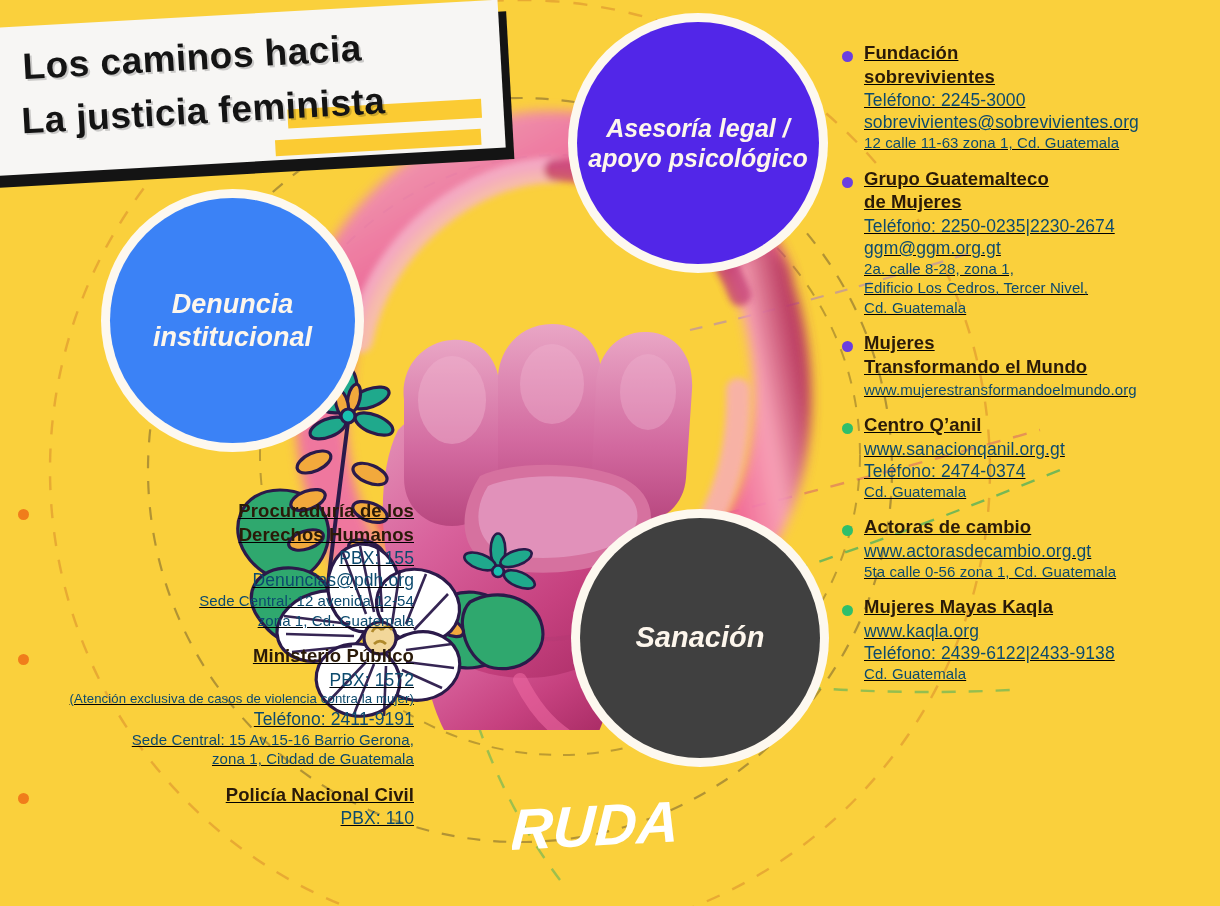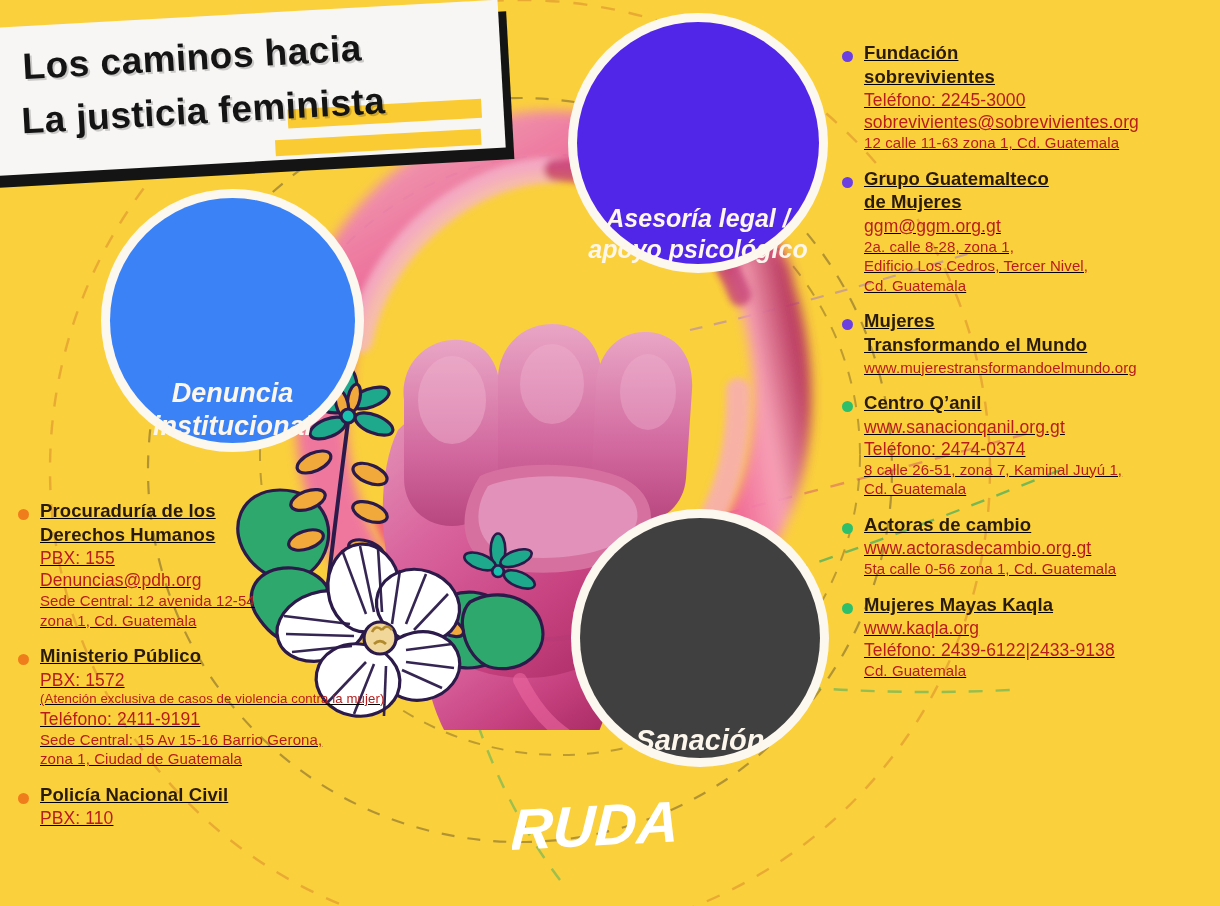--- a/index.html
+++ b/index.html
@@ -43,21 +43,21 @@
   }
   #title-l1{top:20px;font-size:37px;}
   #title-l2{top:74px;font-size:37px;left:34px;}
 
   
   #illustration{position:absolute;left:210px;top:90px;width:620px;height:640px;z-index:10;}
 
   
   .bubble{
     position:absolute;border-radius:50%;
-    display:flex;align-items:flex-end;justify-content:center;
+    display:flex;align-items:center;justify-content:center;
     text-align:center;color:#fdf6ec;
     font-style:italic;font-weight:bold;
     line-height:1.22;
     box-shadow:0 0 0 9px #fdf8ef;
     z-index:30;
   }
   #bubble-denuncia{
     left:110px;top:198px;width:245px;height:245px;background:#f07d1b;
     font-size:27px;
   }
@@ -65,33 +65,33 @@
     left:577px;top:22px;width:242px;height:242px;background:#5226e8;
     font-size:25px;
   }
   #bubble-sanacion{
     left:580px;top:518px;width:240px;height:240px;background:#2fbf6b;
     font-size:29px;
   }
 
   
   .col{position:absolute;z-index:35;}
-  #col-left{left:14px;top:500px;width:400px;}
+  #col-left{left:14px;top:500px;width:400px;text-align:right;}
   #col-right{left:838px;top:42px;width:382px;}
 
   .entry{position:relative;padding-left:26px;margin-bottom:15px;text-decoration:underline;}
   .entry .bullet{
     position:absolute;left:4px;top:9px;width:11px;height:11px;border-radius:50%;
   }
   .entry .name{
     color:#2a1a08;font-weight:bold;font-size:18.5px;line-height:1.22;
     margin-bottom:1px;letter-spacing:.1px;
   }
   .entry .line{
-    color:#b91c1c;font-size:17.5px;line-height:1.26;letter-spacing:.1px;
+    color:#0c4a6e;font-size:17.5px;line-height:1.26;letter-spacing:.1px;
   }
   .entry .line.small{font-size:15px;line-height:1.3;}
   .entry .line.tiny{font-size:13.2px;line-height:1.28;}
 
   
   #ruda-logo{
     position:absolute;left:512px;top:792px;width:210px;height:80px;z-index:45;
   }
 </style>
 </head>
@@ -326,37 +326,37 @@
         <div class="name">Fundación</div>
         <div class="name">sobrevivientes</div>
         <div class="line">Teléfono: 2245-3000</div>
         <div class="line">sobrevivientes@sobrevivientes.org</div>
         <div class="line small">12 calle 11-63 zona 1, Cd. Guatemala</div>
       </div>
       <div class="entry">
         <span class="bullet" style="background: rgb(107, 63, 224);"></span>
         <div class="name">Grupo Guatemalteco</div>
         <div class="name">de Mujeres</div>
+        <div class="line">Teléfono: 2250-0235|2230-2674</div>
         <div class="line">ggm@ggm.org.gt</div>
         <div class="line small">2a. calle 8-28, zona 1,</div>
         <div class="line small">Edificio Los Cedros, Tercer Nivel,</div>
         <div class="line small">Cd. Guatemala</div>
       </div>
       <div class="entry">
         <span class="bullet" style="background: rgb(107, 63, 224);"></span>
         <div class="name">Mujeres</div>
         <div class="name">Transformando el Mundo</div>
         <div class="line small">www.mujerestransformandoelmundo.org</div>
       </div>
       <div class="entry">
         <span class="bullet" style="background: rgb(47, 191, 107);"></span>
         <div class="name">Centro Q’anil</div>
         <div class="line">www.sanacionqanil.org.gt</div>
         <div class="line">Teléfono: 2474-0374</div>
-        <div class="line small">8 calle 26-51, zona 7, Kaminal Juyú 1,</div>
         <div class="line small">Cd. Guatemala</div>
       </div>
       <div class="entry">
         <span class="bullet" style="background: rgb(47, 191, 107);"></span>
         <div class="name">Actoras de cambio</div>
         <div class="line">www.actorasdecambio.org.gt</div>
         <div class="line small">5ta calle 0-56 zona 1, Cd. Guatemala</div>
       </div>
       <div class="entry">
         <span class="bullet" style="background: rgb(47, 191, 107);"></span>

